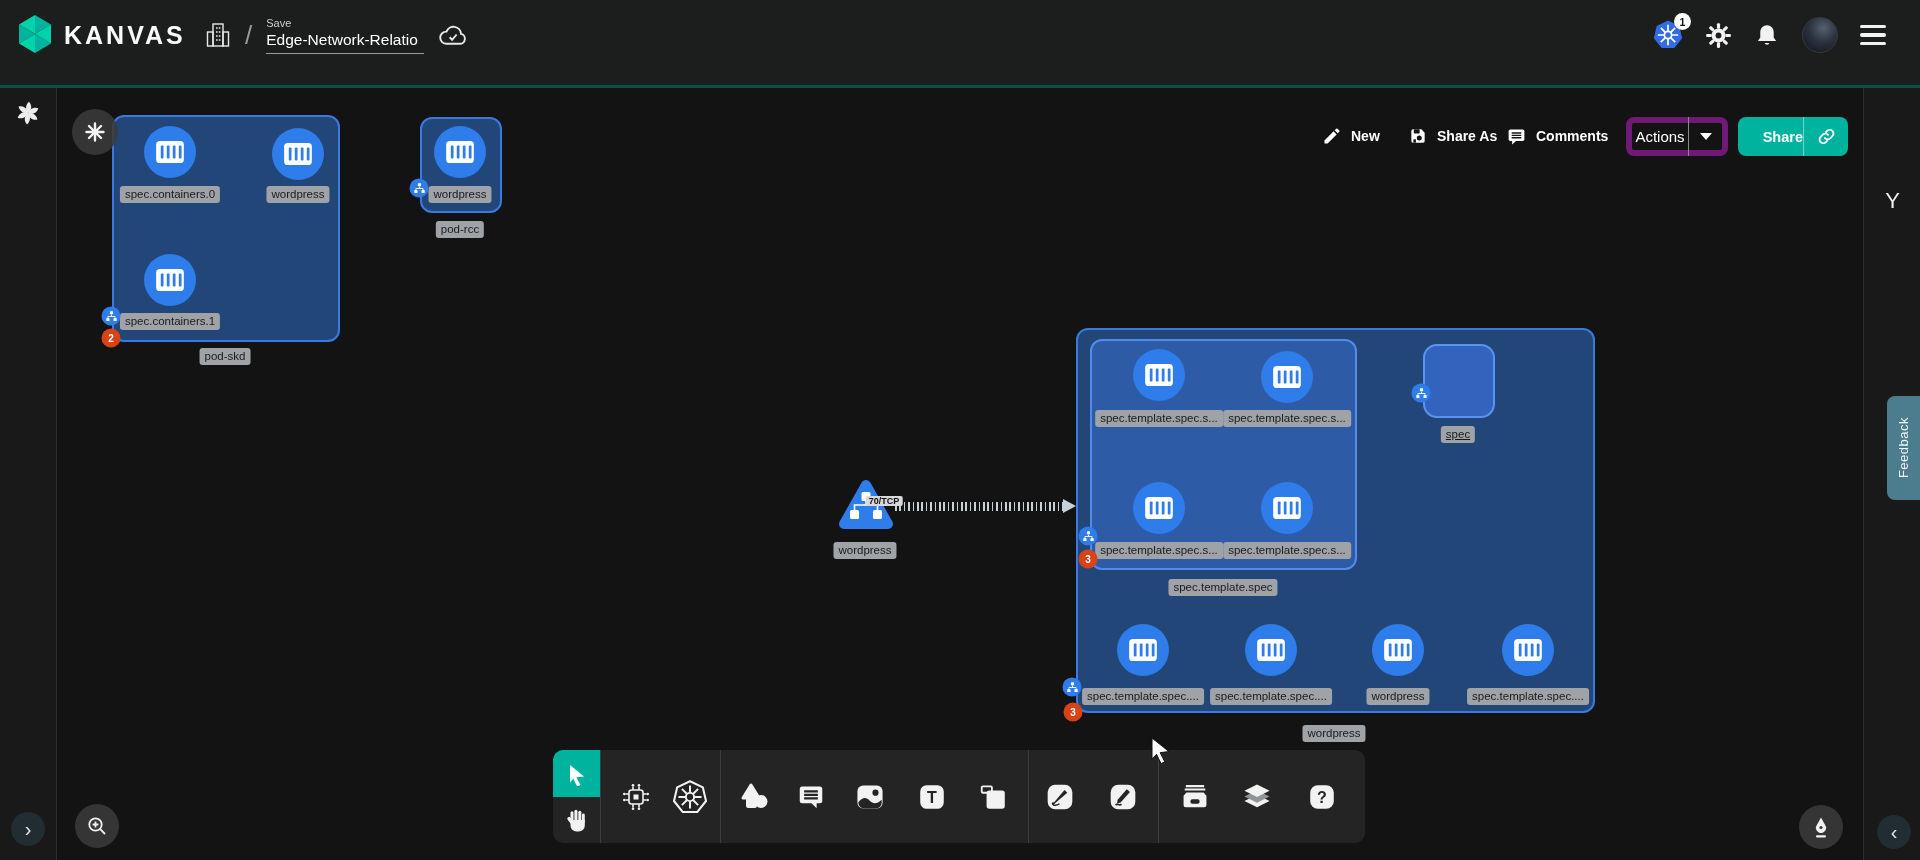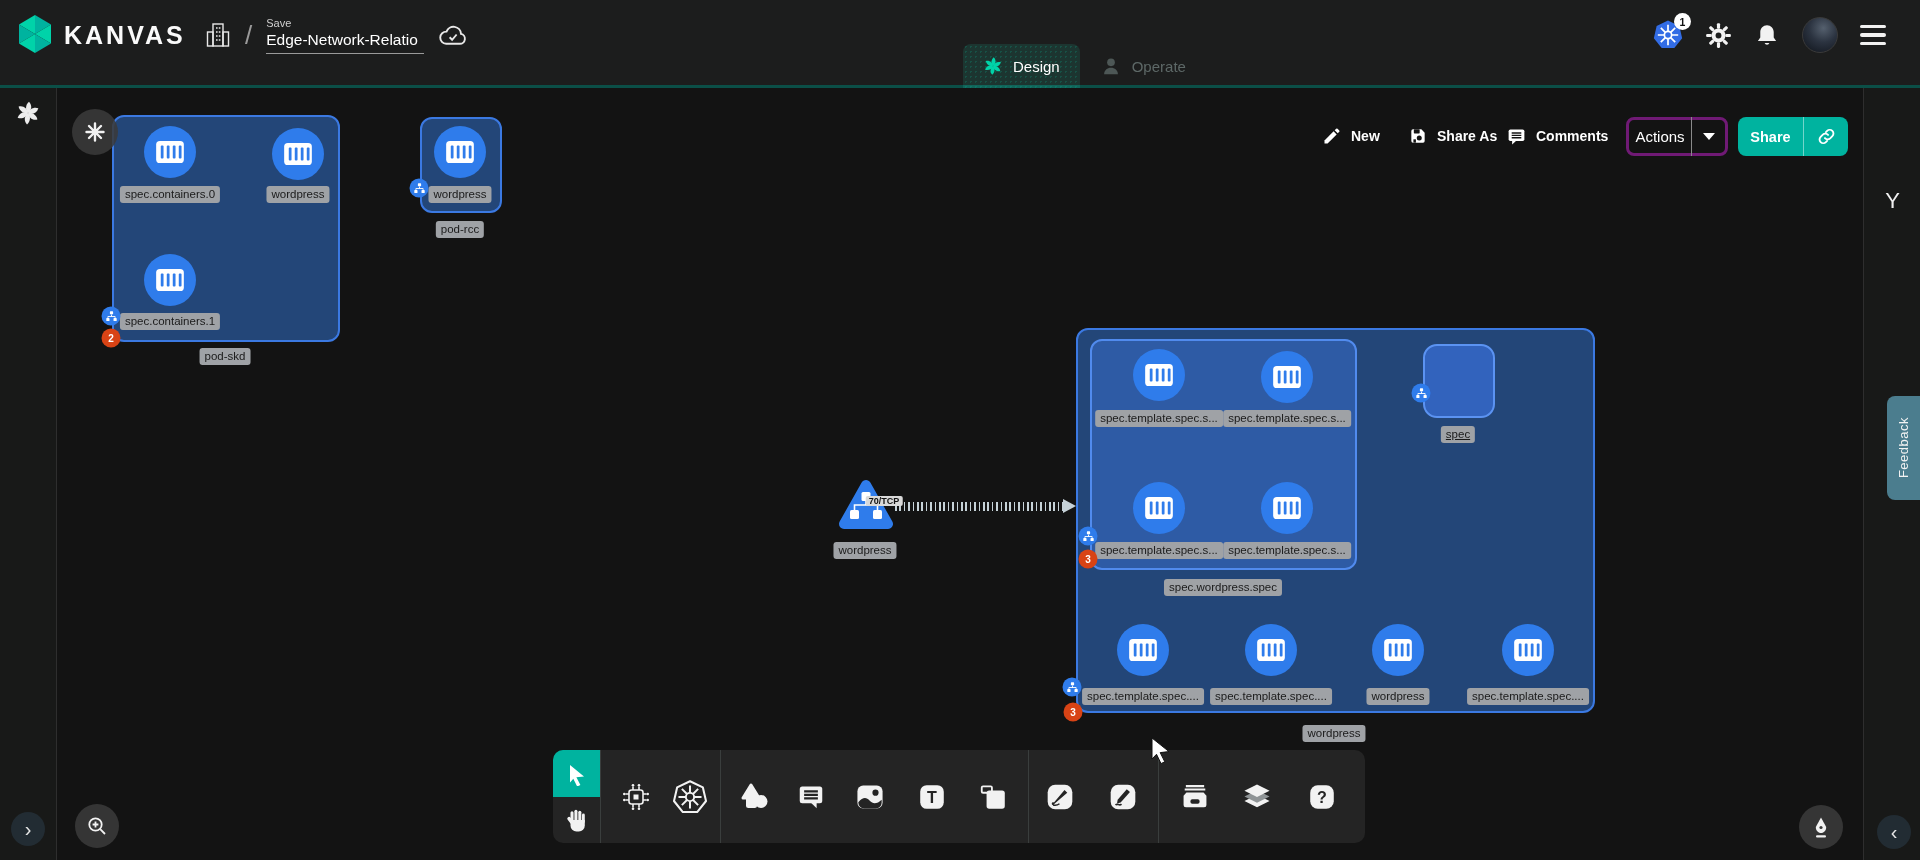--- a/index.html
+++ b/index.html
@@ -55,29 +55,29 @@
   #feedback { position:absolute; left:1887px; top:396px; width:33px; height:104px;
     background:#4b7d8e; border-radius:8px 0 0 8px; z-index:45; display:flex;
     align-items:center; justify-content:center; }
   #feedback span { writing-mode:vertical-rl; transform:rotate(180deg); font-size:13px;
     color:#f2f2f2; letter-spacing:.5px; }
 
   
   .act { position:absolute; display:flex; align-items:center; gap:9px; font-size:14px;
     font-weight:600; color:#fff; z-index:44; height:36px; top:118px; }
   #btn-actions { position:absolute; left:1626px; top:117px; width:102px; height:39px;
-    border:3px solid #701a75; border-radius:8px; display:flex; align-items:center; z-index:44; }
+    border:6px solid #701a75; border-radius:8px; display:flex; align-items:center; z-index:44; }
   #btn-actions .lbl { flex:1; text-align:center; font-size:15px; }
   #btn-actions .sep { width:1px; height:39px; background:#8a8a8a; }
   #btn-actions .caret-cell { width:33px; display:flex; align-items:center; justify-content:center; }
   .caret { width:0; height:0; border-left:6px solid transparent; border-right:6px solid transparent;
     border-top:7px solid #fff; }
   #btn-share { position:absolute; left:1738px; top:117px; width:110px; height:39px;
     background:#00B39F; border-radius:8px; display:flex; align-items:center; z-index:44; }
-  #btn-share .lbl { flex:1; text-align:center; font-size:14.5px; font-weight:700; }
+  #btn-share .lbl { flex:1; text-align:right; font-size:14.5px; font-weight:700; }
   #btn-share .sep { width:1px; height:39px; background:rgba(255,255,255,.45); }
   #btn-share .link-cell { width:44px; display:flex; align-items:center; justify-content:center; }
 
   
   .group { position:absolute; border:2.5px solid #3b79e2; border-radius:12px;
     background:#234678; z-index:2; }
   .group.inner { background:#2e5ba5; border-color:#518bee; z-index:3; }
   .specnode { position:absolute; left:1423px; top:344px; width:72px; height:74px;
     background:#3263bd; border:2.5px solid #5b93f2; border-radius:14px; z-index:4; }
   .cnode { position:absolute; width:52px; height:52px; border-radius:50%; background:#2f7ceb;
@@ -187,35 +187,20 @@
       <div id="name-field">
         <span id="name-label">Save</span>
         <div id="name-value">Edge-Network-Relatio</div>
       </div>
       <svg width="30" height="26" viewBox="0 0 24 20">
         <path d="M6.5 17h11a4 4 0 0 0 .9-7.9A6 6 0 0 0 6.8 7.3 4.8 4.8 0 0 0 6.5 17z" fill="none" stroke="#e8e8e8" stroke-width="1.5"></path>
         <path d="M9.3 11.8l2 2 3.6-4.2" fill="none" stroke="#e8e8e8" stroke-width="1.5"></path>
       </svg>
     </div>
 
-    <div id="tabs">
-      <div class="tab active">
-        <svg width="20" height="20" viewBox="0 0 16 16" style="color:#00D3A9">
-            <use href="#sym-swirl"></use>
-          </svg>
-        <span>Design</span>
-      </div>
-      <div class="tab inactive">
-        <svg width="22" height="22" viewBox="0 0 24 24">
-          <circle cx="12" cy="8" r="4.2" fill="#4d5756"></circle>
-          <path d="M4.5 21c0-4.1 3.4-7 7.5-7s7.5 2.9 7.5 7z" fill="#4d5756"></path>
-        </svg>
-        <span>Operate</span>
-      </div>
-    </div>
 
     <div class="hrow" id="right-cluster">
       <div class="kube-wrap">
         <svg width="30" height="30" viewBox="0 0 28 28">
           <polygon points="14,0.5 24.6,5.6 27.2,17 19.9,26.1 8.1,26.1 0.8,17 3.4,5.6" fill="#326CE5"></polygon>
           <g style="color:#fff">
               <use href="#sym-helm-wheel"></use>
             </g>
         </svg>
         <div class="kube-badge">1</div>
@@ -389,21 +374,21 @@
     </div>
   <div class="cnode" style="left:1287px; top:508px;">
       <svg width="30" height="24" viewBox="0 0 32 26">
         <use href="#sym-container"></use>
       </svg>
     </div>
   <div class="chip" style="left:1159px; top:410px;">spec.template.spec.s...</div>
   <div class="chip" style="left:1287px; top:410px;">spec.template.spec.s...</div>
   <div class="chip" style="left:1159px; top:542px;">spec.template.spec.s...</div>
   <div class="chip" style="left:1287px; top:542px;">spec.template.spec.s...</div>
-  <div class="chip" style="left:1223px; top:579px;">spec.wordpress.spec</div>
+  <div class="chip" style="left:1223px; top:579px;">spec.template.spec</div>
   <div class="badge blue" style="left:1088px; top:536px;">
       <svg width="12" height="12" viewBox="0 0 12 12">
         <use href="#sym-share"></use>
       </svg>
     </div>
   <div class="badge orange" style="left:1088px; top:559px;">3</div>
 
   <div class="chip" style="left:1458px; top:426px;text-decoration:underline;">spec</div>
   <div class="badge blue" style="left:1421px; top:393px;">
       <svg width="12" height="12" viewBox="0 0 12 12">

